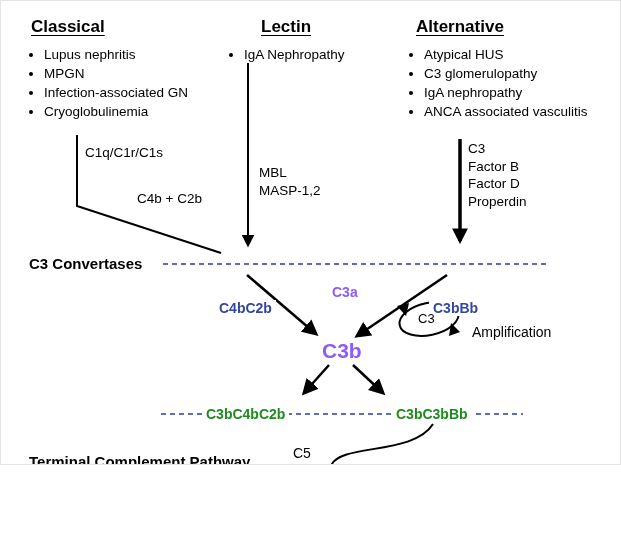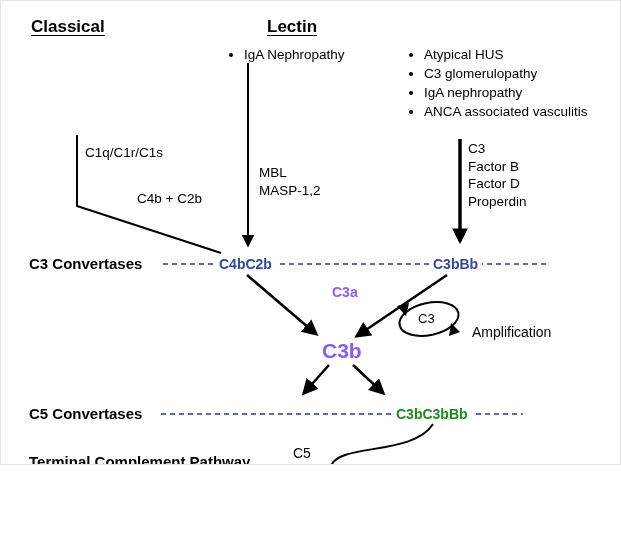--- a/index.html
+++ b/index.html
@@ -10,21 +10,21 @@
   }
   .canvas svg{position:absolute;left:0;top:0;z-index:1;}
   .txt{position:absolute;white-space:nowrap;z-index:2;}
   .hdr{font-size:17px;font-weight:bold;text-decoration:underline;text-underline-offset:3px;}
   ul.bullets{position:absolute;z-index:2;margin:0;padding:0 0 0 15px;list-style:disc;}
   ul.bullets li{font-size:13.5px;line-height:19px;white-space:nowrap;}
   .lbl{font-size:13.5px;line-height:18px;}
   .mediators div{font-size:13.5px;line-height:17.5px;white-space:nowrap;}
   .rowlbl{font-size:15px;font-weight:bold;text-align:center;}
   .conv{font-size:14px;font-weight:bold;background:#fff;padding:0 4px;}
-  .conv.blue{color:#33479e;}
+  .conv.blue{color:#33479e;margin-top:44px;}
   .conv.green{color:#1e8b1e;}
   .red{color:#8b5cf6;font-weight:bold;}
   .c3a{font-size:14px;}
   .c3b-big{font-size:21px;}
   .plain{font-size:14px;margin-top:12px;}
   .small{font-size:13px;}
 </style>
 </head>
 <body>
 
@@ -60,32 +60,39 @@
 
     <line x1="328" y1="364" x2="303" y2="392" stroke="#000" stroke-width="2.5" marker-end="url(#ah)"></line>
     <line x1="352" y1="364" x2="382" y2="392" stroke="#000" stroke-width="2.5" marker-end="url(#ah)"></line>
 
     <path d="M 432,423 C 412,455 338,442 330,465 C 323,485 344,490 347,504" fill="none" stroke="#000" stroke-width="2" marker-end="url(#ah)"></path>
 
     <path d="M 356,486 Q 372,497 388,490" fill="none" stroke="#000" stroke-width="2" marker-end="url(#ah)"></path>
   </svg>
 
   <div class="txt hdr" style="left:30px;top:16px">Classical</div>
+  <ul class="bullets" style="left:28px;top:44px">
+    <li>Lupus nephritis</li>
+    <li>MPGN</li>
+    <li>Infection-associated GN</li>
+    <li>Cryoglobulinemia</li>
+  </ul>
   <div class="txt lbl" style="left:84px;top:143px">C1q/C1r/C1s</div>
   <div class="txt lbl" style="left:136px;top:189px">C4b + C2b</div>
 
-  <div class="txt hdr" style="left:266px;top:16px">Lectin</div>
+  <div class="txt hdr" style="left:260px;top:16px">Lectin</div>
   <ul class="bullets" style="left:228px;top:44px">
     <li>IgA Nephropathy</li>
   </ul>
   <div class="txt mediators" style="left:258px;top:163px">
     <div>MBL</div>
     <div>MASP-1,2</div>
   </div>
 
+  <div class="txt hdr" style="left:415px;top:16px">Alternative</div>
   <ul class="bullets" style="left:408px;top:44px">
     <li>Atypical HUS</li>
     <li>C3 glomerulopathy</li>
     <li>IgA nephropathy</li>
     <li>ANCA associated vasculitis</li>
   </ul>
   <div class="txt mediators" style="left:467px;top:139px">
     <div>C3</div>
     <div>Factor B</div>
     <div>Factor D</div>
@@ -94,21 +101,21 @@
 
   <div class="txt rowlbl" style="left:28px;top:254px">C3 Convertases</div>
   <div class="txt conv blue" style="left:214px;top:255px">C4bC2b</div>
   <div class="txt conv blue" style="left:428px;top:255px">C3bBb</div>
 
   <div class="txt red c3a" style="left:331px;top:283px">C3a</div>
   <div class="txt small" style="left:417px;top:310px">C3</div>
   <div class="txt plain" style="left:471px;top:311px">Amplification</div>
   <div class="txt red c3b-big" style="left:321px;top:338px">C3b</div>
 
-  <div class="txt rowlbl" style="left:28px;top:404px">C5 Convertases</div>
+  <div class="txt conv green" style="left:201px;top:405px">C3bC4bC2b</div>
   <div class="txt conv green" style="left:391px;top:405px">C3bC3bBb</div>
 
   <div class="txt rowlbl" style="left:28px;top:452px">Terminal Complement Pathway</div>
   <div class="txt plain" style="left:292px;top:432px">C5</div>
   <div class="txt red plain" style="left:393px;top:481px">C5a</div>
   <div class="txt red plain" style="left:329px;top:510px">C5b-6</div>
 
 </div>
 
 </body></html>

